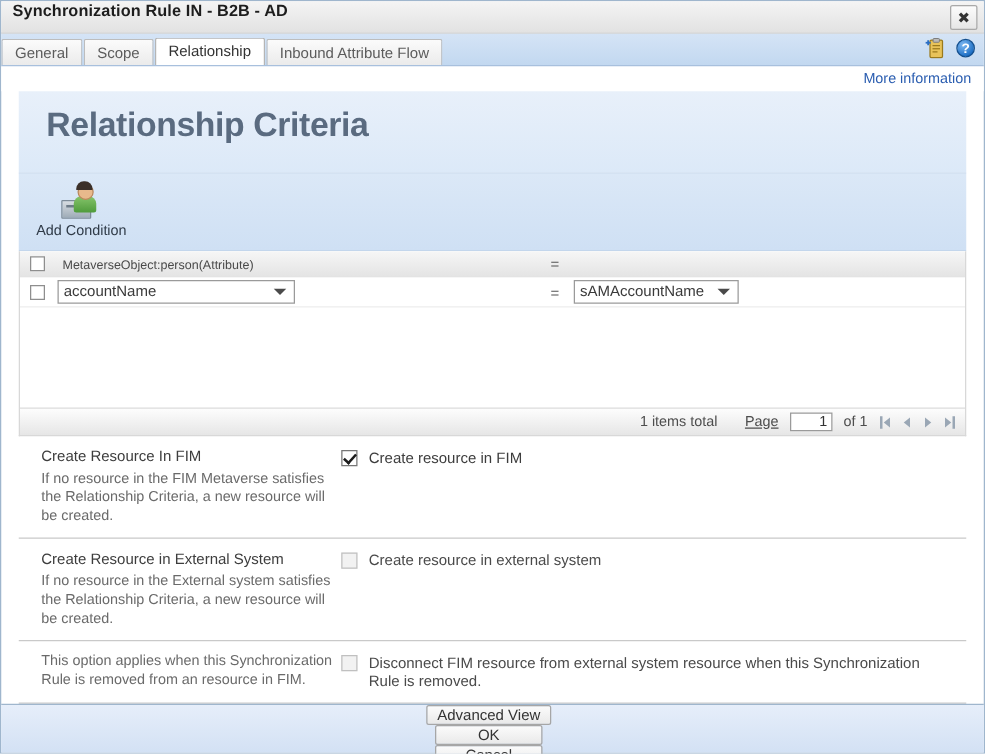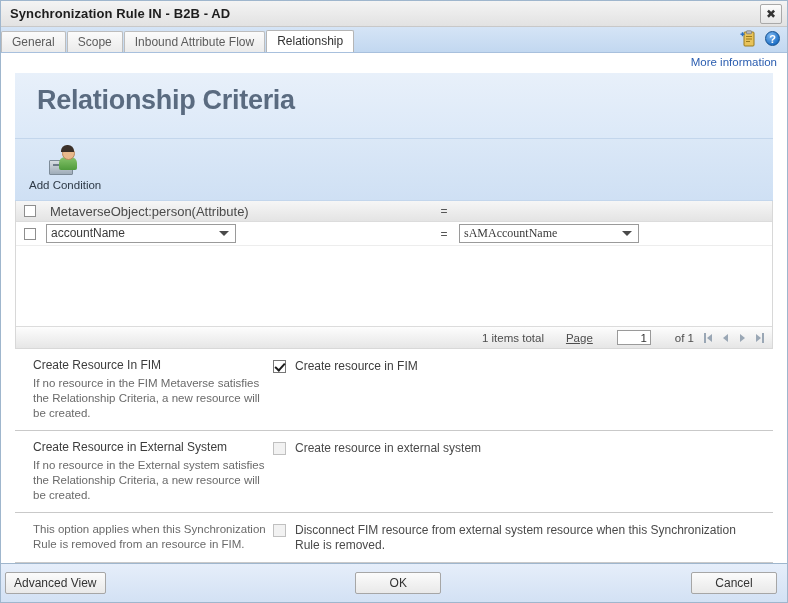--- a/index.html
+++ b/index.html
@@ -25,21 +25,20 @@
     border: 1px solid #9fb6cd;
   }
 
   
   .titlebar {
     position: relative;
     height: 25px;
     background: linear-gradient(to bottom, #f4f4f4 0%, #eaeaea 55%, #e2e2e2 100%);
     border-bottom: 1px solid #c8c8c8;
     display: flex;
-    align-items: center;
   }
   .titlebar-text {
     padding-left: 9px;
     font-size: 13px;
     font-weight: bold;
     color: #1d1d1d;
     letter-spacing: 0.1px;
   }
   .close-btn {
     position: absolute;
@@ -254,34 +253,34 @@
     background: #ffffff;
     box-sizing: border-box;
     cursor: pointer;
   }
   .col-left { width: 387px; flex: none; padding-left: 2px; box-sizing: border-box; }
   .eq-cell {
     width: 26px; flex: none; text-align: center;
     color: #555; font-size: 12px;
   }
   .col-right { flex: 1; padding-left: 2px; box-sizing: border-box; }
-  .hdr-text { font-size: 13px; color: #4a4a4a; padding-left: 4px; }
+  .hdr-text { font-size: 10px; color: #4a4a4a; padding-left: 4px; }
 
   .combo {
     position: relative;
     display: inline-block;
     height: 19px;
     border: 1px solid #9a9a9a;
     background: #ffffff;
     box-sizing: border-box;
     cursor: pointer;
     vertical-align: middle;
   }
   .combo.wide { width: 190px; }
-  .combo.narrow { width: 180px; font-family: Liberation Serif, serif; }
+  .combo.narrow { width: 132px; }
   .combo-text {
     position: absolute; left: 4px; top: 0;
     line-height: 17px; font-size: 12px; color: #3a3a3a;
     white-space: nowrap;
   }
   .combo-arrow {
     position: absolute; right: 6px; top: 6px;
     width: 0; height: 0;
     border-left: 5px solid transparent;
     border-right: 5px solid transparent;
@@ -295,21 +294,21 @@
     background: linear-gradient(to bottom, #fdfdfd, #e6e6e6);
     border-top: 1px solid #dcdcdc;
     display: flex;
     align-items: center;
     justify-content: flex-end;
     padding-right: 8px;
     box-sizing: border-box;
     font-size: 11.5px;
     color: #4d4d4d;
   }
-  .grid-footer > * { margin-left: 24px; }
+  .grid-footer > * { margin-left: 9px; }
   .page-input {
     width: 34px; height: 15px;
     border: 1px solid #9a9a9a;
     background: #ffffff;
     font-family: "Liberation Sans", sans-serif;
     font-size: 11.5px;
     color: #333;
     text-align: right;
     padding: 0 3px;
     box-sizing: border-box;
@@ -366,23 +365,24 @@
 
   
   .footer {
     position: absolute;
     left: 0; right: 0; bottom: 0;
     height: 39px;
     background: linear-gradient(to bottom, #e6eefa 0%, #d3e1f4 100%);
     border-top: 1px solid #9fb6cd;
     display: flex;
     align-items: center;
-    justify-content: space-between;
+    justify-content: flex-start;
     padding-right: 10px;
     box-sizing: border-box;
+    flex-direction: column;
   }
   .btn {
     min-width: 86px;
     height: 22px;
     margin-left: 4px;
     background: linear-gradient(to bottom, #fbfbfb, #e9e9e9);
     border: 1px solid #a6a6a6;
     border-radius: 2px;
     font-family: "Liberation Sans", sans-serif;
     font-size: 12px;
@@ -397,22 +397,22 @@
 <div class="window">
 
   <div class="titlebar">
     <div class="titlebar-text">Synchronization Rule IN - B2B - AD</div>
     <div class="close-btn">✖</div>
   </div>
 
   <div class="tabstrip">
     <div class="tab">General</div>
     <div class="tab">Scope</div>
+    <div class="tab active">Relationship</div>
     <div class="tab">Inbound Attribute Flow</div>
-    <div class="tab active">Relationship</div>
 
     <div class="tabstrip-icons">
       <div class="icon-clipboard">
         <svg width="16" height="17" viewBox="0 0 16 17">
           <rect x="4" y="2" width="10" height="14" rx="1" fill="#e8c35a" stroke="#9a7a1d" stroke-width="1"></rect>
           <rect x="6.5" y="0.8" width="5" height="3" rx="0.6" fill="#b9b9b9" stroke="#7d7d7d" stroke-width="0.8"></rect>
           <rect x="6" y="6" width="6" height="1" fill="#9a7a1d"></rect>
           <rect x="6" y="8.5" width="6" height="1" fill="#9a7a1d"></rect>
           <rect x="6" y="11" width="4" height="1" fill="#9a7a1d"></rect>
           <rect x="0.5" y="3.5" width="4" height="1.4" fill="#2a6ec4"></rect>

